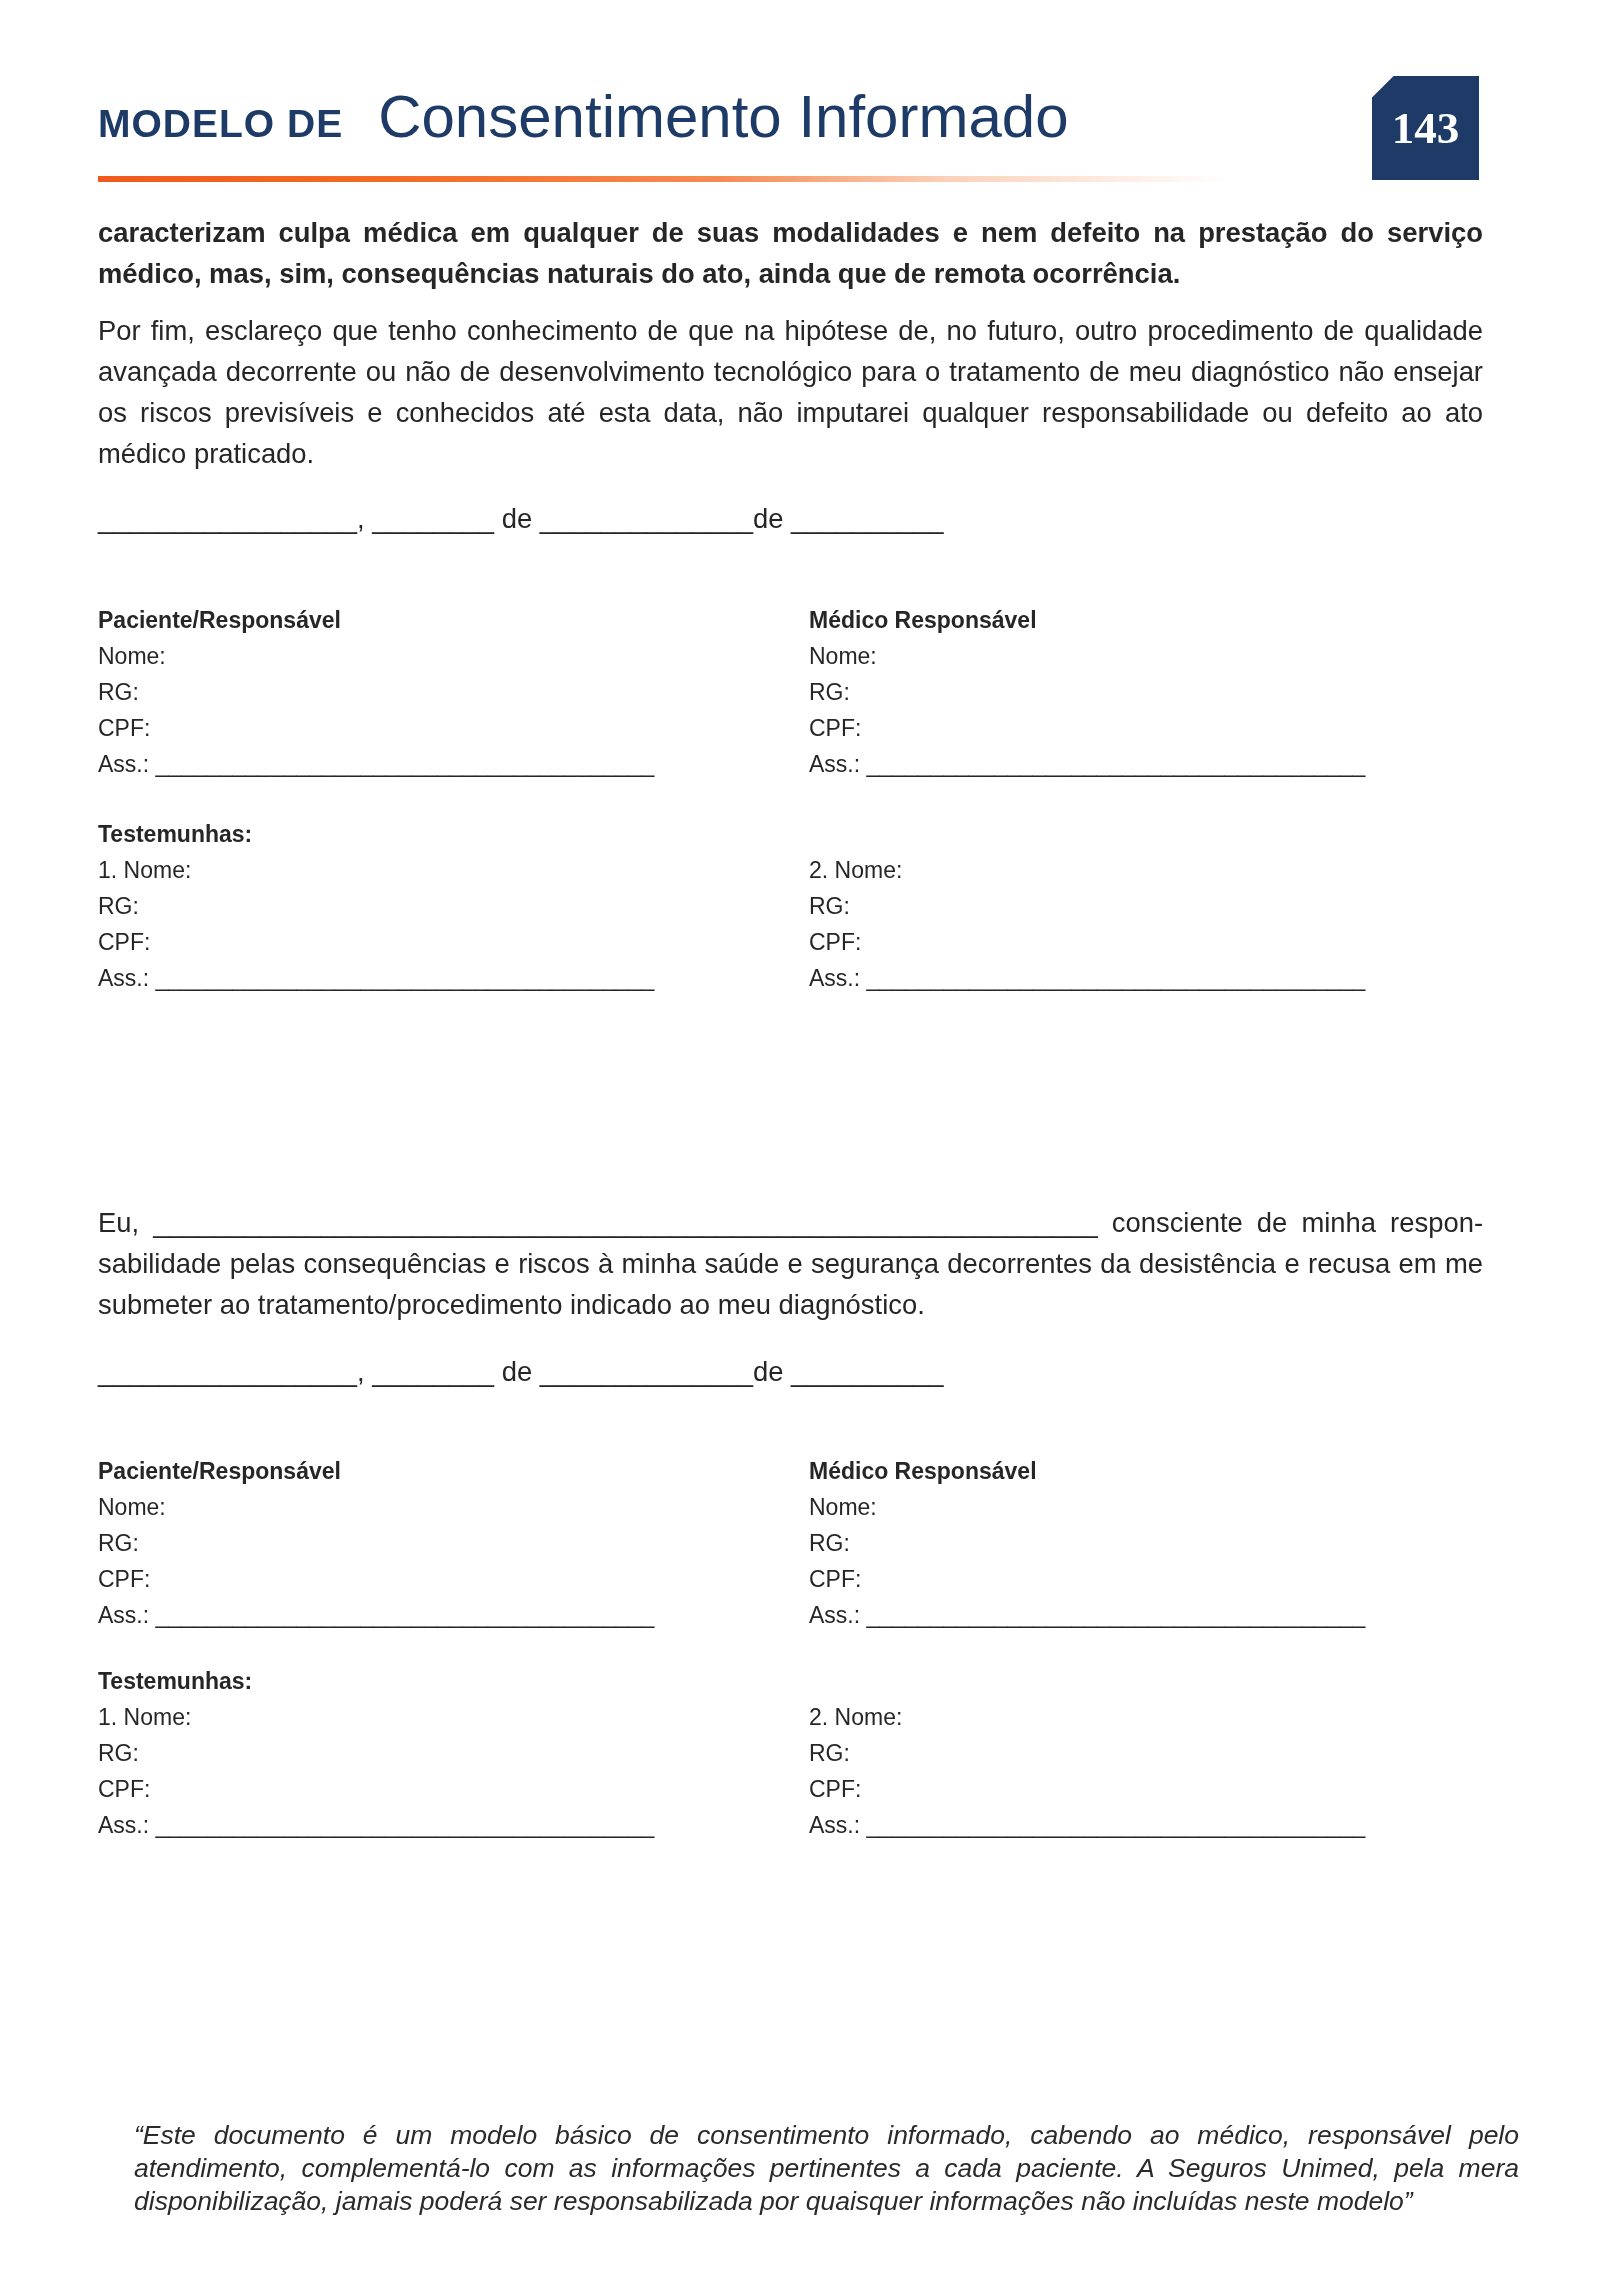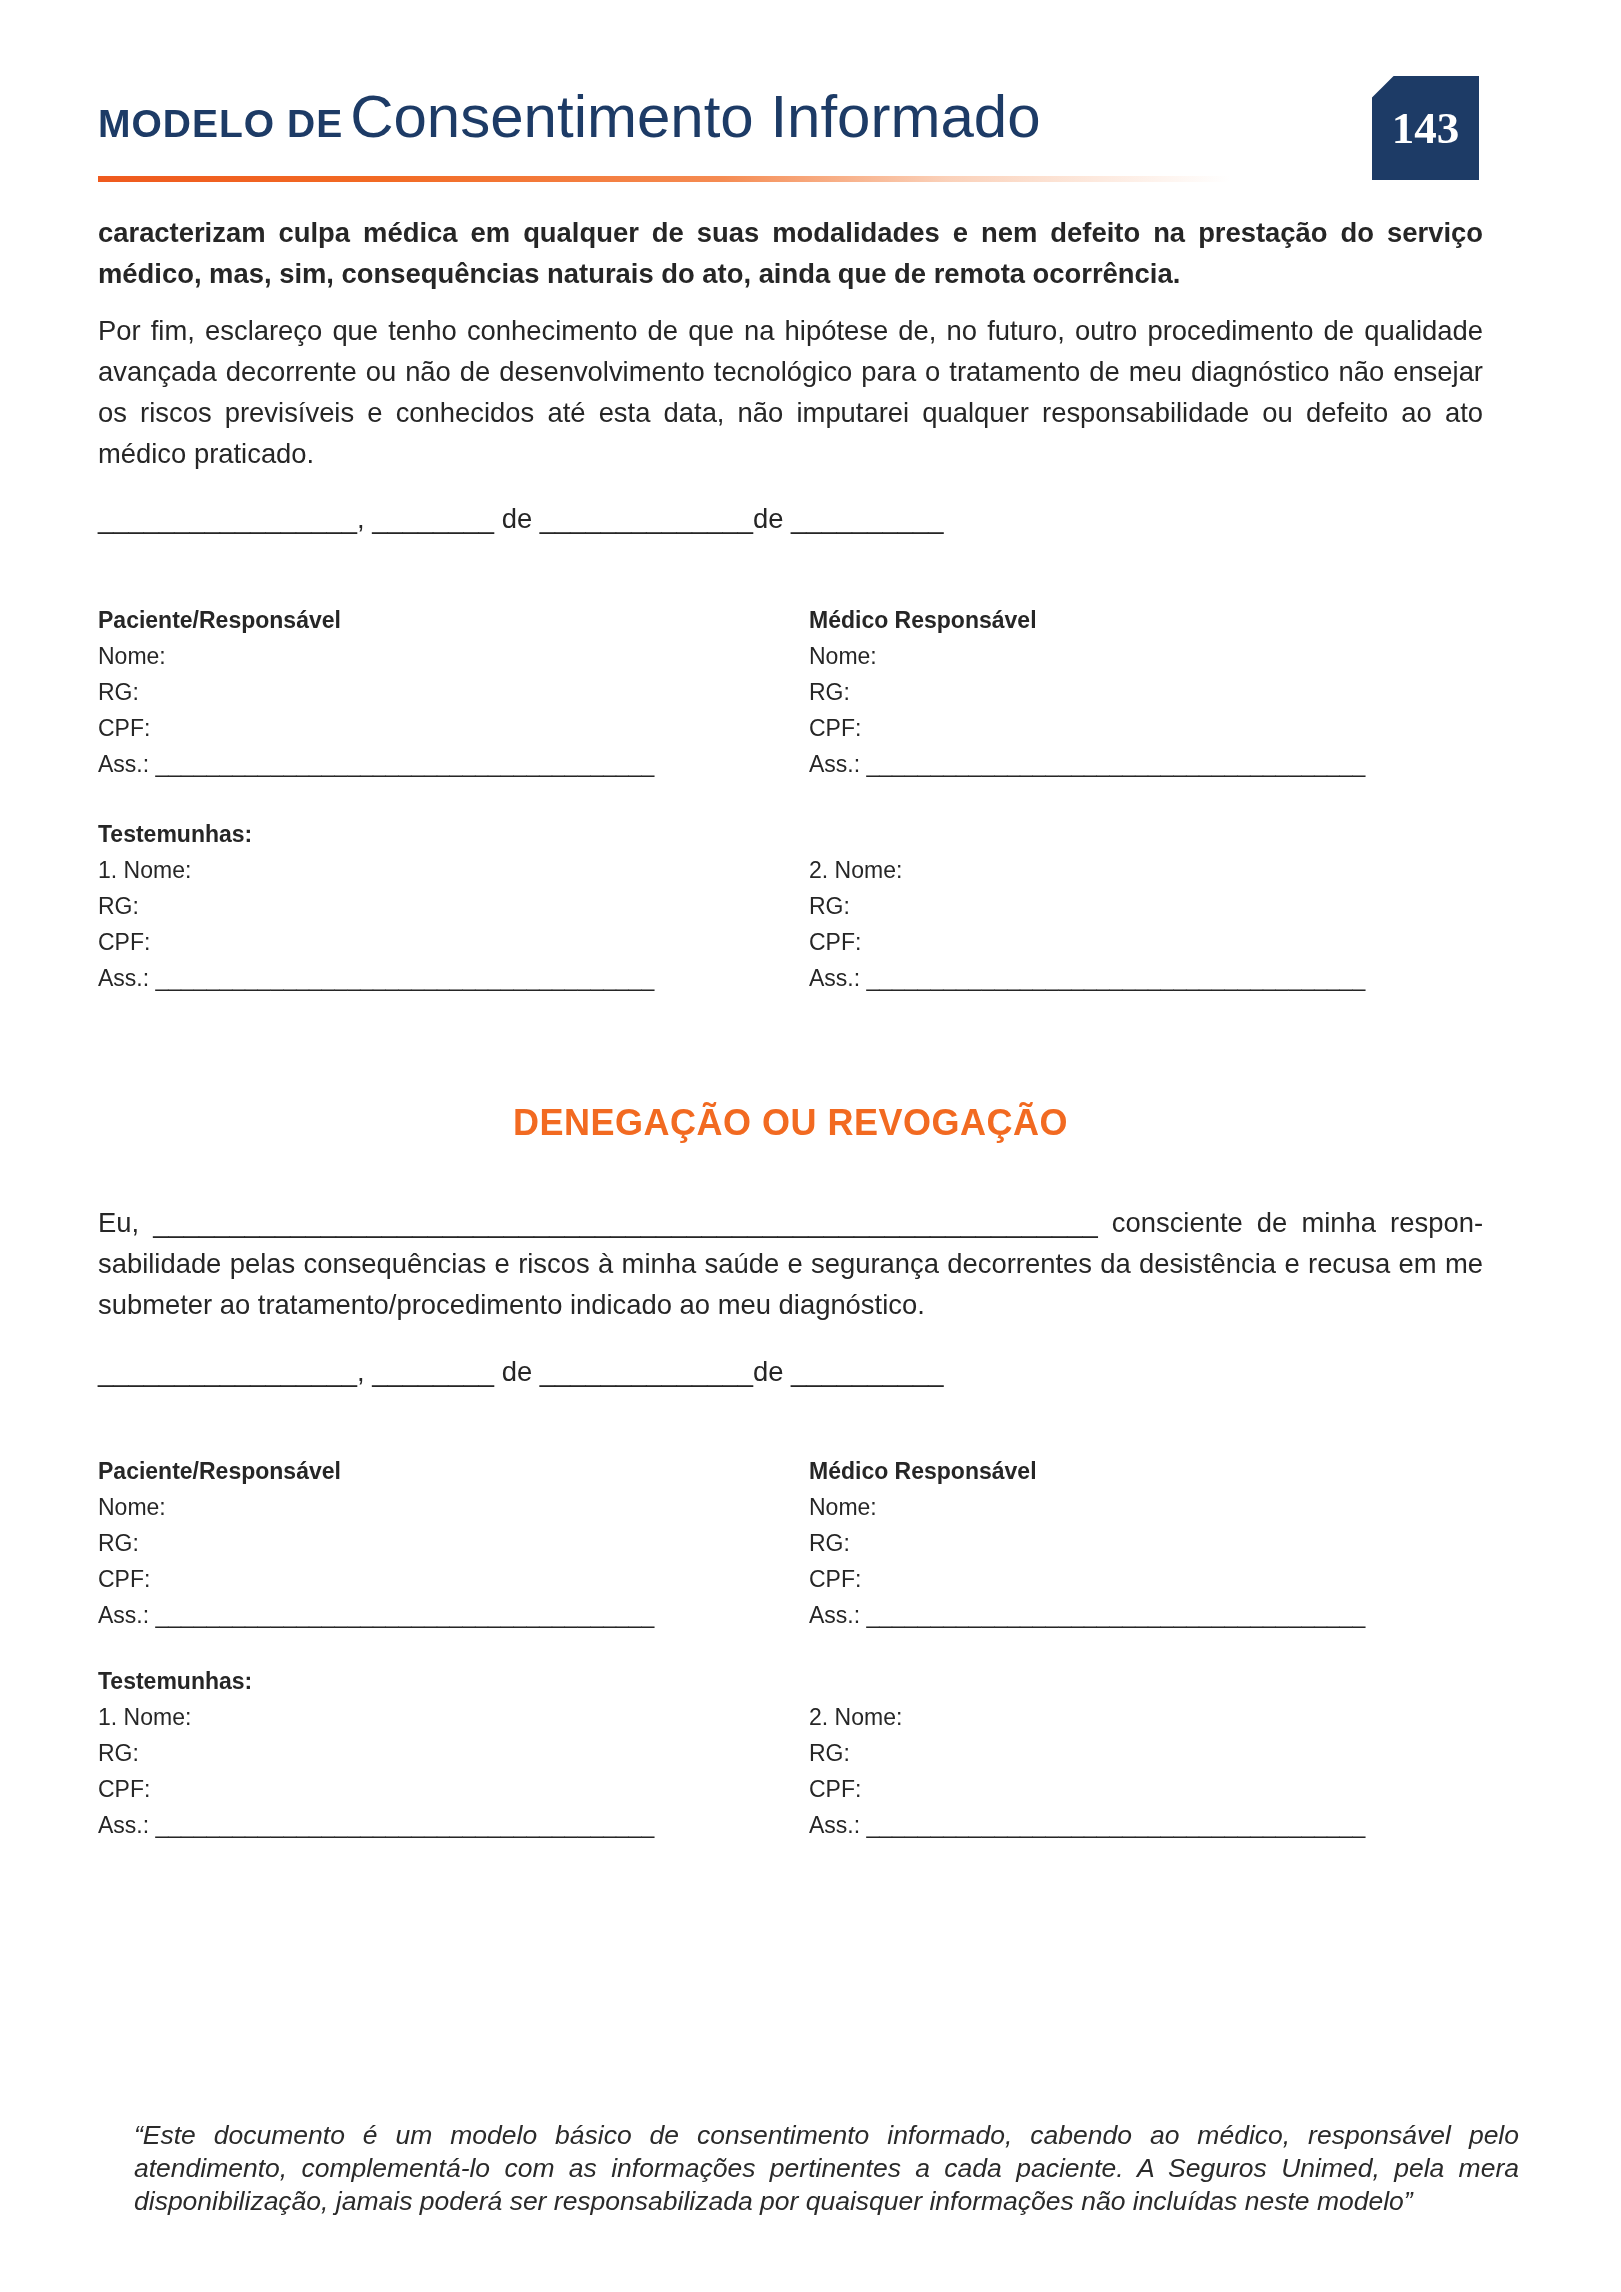--- a/index.html
+++ b/index.html
@@ -1,21 +1,21 @@
 <!DOCTYPE html>
 <html lang="pt"><head>
 <meta charset="utf-8">
 <style>
   html,body { margin:0; padding:0; background:#ffffff; }
   .page {
     position:relative; width:1621px; height:2293px; background:#ffffff;
     font-family:"Liberation Sans", sans-serif; color:#262626; overflow:hidden;
   }
   
-  .header-line { position:absolute; left:98px; top:82px; display:flex; align-items:baseline; gap:7px; color:#1d3b66; white-space:nowrap; }
+  .header-line { position:absolute; left:98px; top:82px; display:flex; align-items:baseline; gap:35px; color:#1d3b66; white-space:nowrap; }
   .kicker { font-size:39px; font-weight:700; letter-spacing:1px; }
   .title  { font-size:60px; font-weight:400; }
   .rule {
     position:absolute; left:98px; top:176px; width:1132px; height:5.9px;
     background:linear-gradient(90deg,#ef5a1e 0%,#f26a24 25%,#f58b52 55%,rgba(247,171,128,0.55) 75%,rgba(255,255,255,0) 100%);
   }
   .pagenum {
     position:absolute; left:1372px; top:76px; width:107px; height:104px; background:#1d3b66;
     clip-path:polygon(21.6px 0,100% 0,100% 100%,0 100%,0 21.6px);
     display:flex; align-items:center; justify-content:center;
@@ -84,21 +84,20 @@
       </div>
       <div class="sigcol col2">
         <div class="srow">2. Nome:</div>
         <div class="srow">RG:</div>
         <div class="srow">CPF:</div>
         <div class="srow"><span>Ass.:</span> <span>_______________________________________</span></div>
       </div>
     </div>
   </section>
 
-  <h2 class="blk heading-orange" style="top:1102px; margin:0">DENEGAÇÃO OU REVOGAÇÃO</h2>
 
   <div class="blk para" style="top:1202px">Eu, ______________________________________________________________ consciente de minha respon­sabilidade pelas consequências e riscos à minha saúde e segurança decorrentes da desistência e recusa em me submeter ao tratamento/procedimento indicado ao meu diagnóstico.</div>
 
   <div class="blk dateline" style="top:1351px">_________________, ________ de ______________de __________</div>
 
   <section class="blk sigblock" style="top:1453px">
     <div class="sigcols">
       <div class="sigcol">
         <div class="srow bold">Paciente/Responsável</div>
         <div class="srow">Nome:</div>

